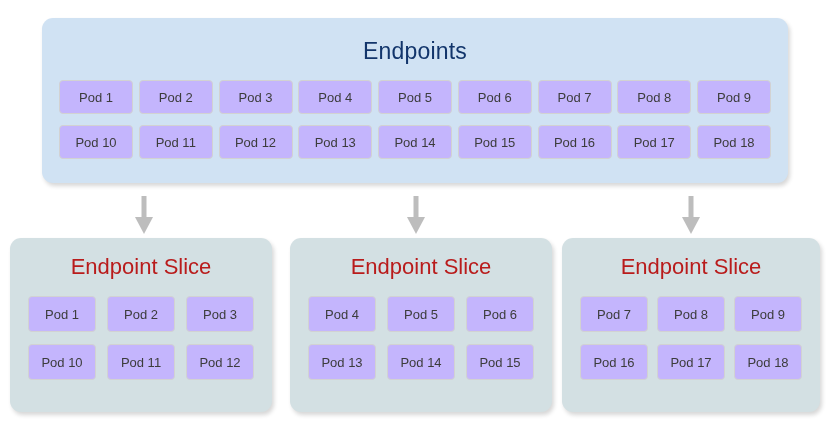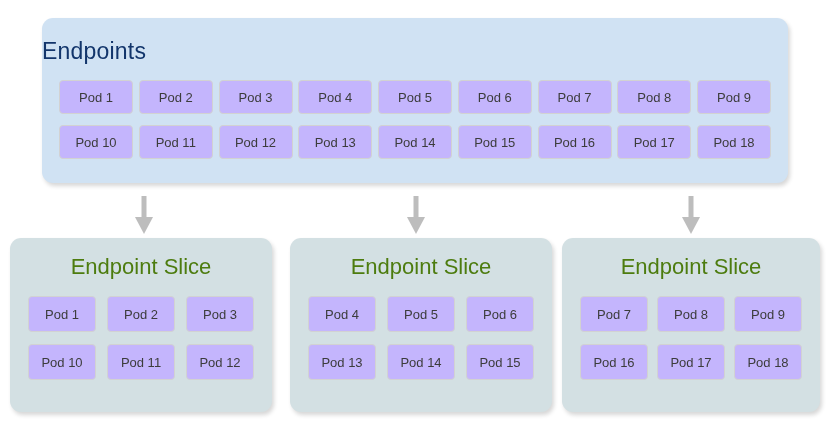--- a/index.html
+++ b/index.html
@@ -31,20 +31,21 @@
     background: #d0e2f3;
     border-radius: 11px;
     box-shadow: 2px 3px 4px rgba(0,0,0,0.16);
     box-sizing: border-box;
   }
   .endpoints-title {
     position: absolute;
     top: 22px;
     left: 0;
     right: 0;
+    text-align: center;
     font-size: 23px;
     color: #12356b;
     letter-spacing: 0.2px;
     line-height: 1;
     white-space: nowrap;
   }
 
   .endpoints-rows {
     position: absolute;
     left: 17px;
@@ -99,21 +100,21 @@
   .slice-panel.s2 { left: 290px; }
   .slice-panel.s3 { left: 562px; width: 258px; }
 
   .slice-title {
     position: absolute;
     top: 18px;
     left: 0;
     right: 0;
     text-align: center;
     font-size: 22px;
-    color: #4d7c0f;
+    color: #b91c1c;
     line-height: 1;
     white-space: nowrap;
   }
   .slice-rows {
     position: absolute;
     left: 18px;
     right: 18px;
     top: 58px;
   }
   .slice-row {

